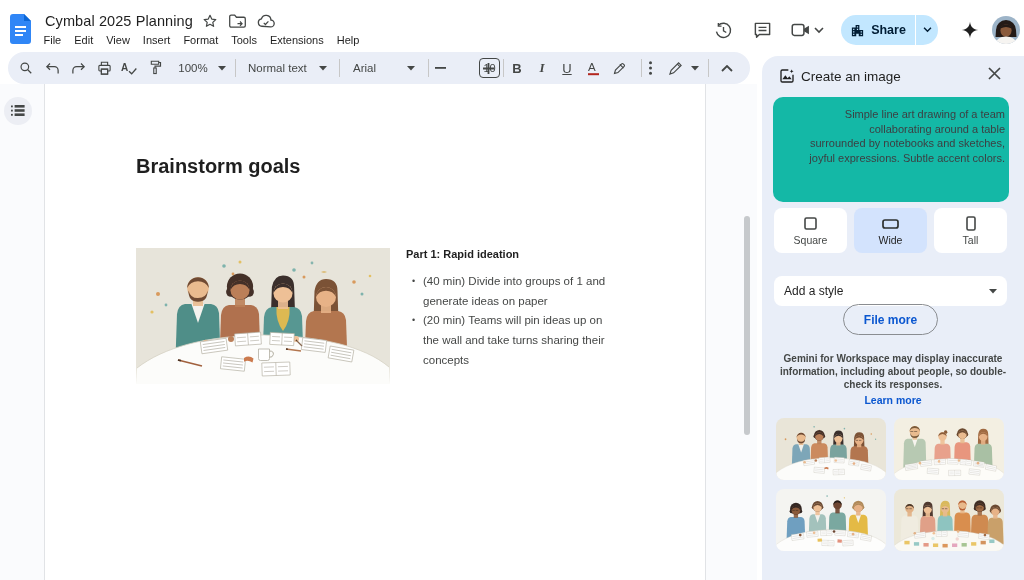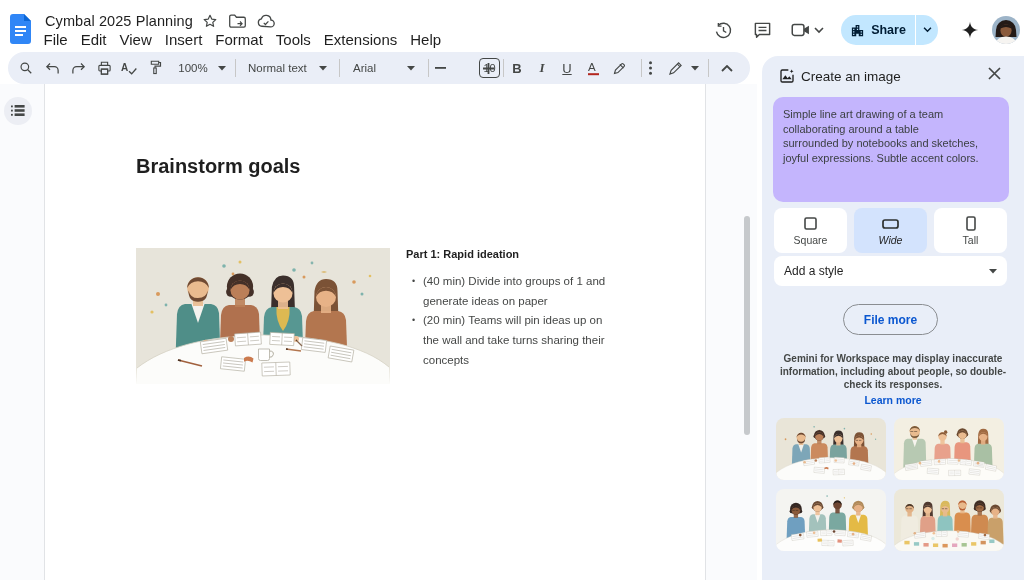--- a/index.html
+++ b/index.html
@@ -3,21 +3,21 @@
 <meta charset="utf-8">
 <style>
 * { margin:0; padding:0; box-sizing:border-box; }
 html,body { width:1024px; height:580px; font-family:"Liberation Sans",sans-serif; background:#fff; overflow:hidden; }
 body { position:relative; }
 
 #header { position:absolute; left:0; top:4px; width:1024px; height:52px; background:#fff; }
 #docicon { position:absolute; left:10px; top:10px; }
 #title { position:absolute; left:45px; top:9px; font-size:14.5px; color:#1f1f1f; letter-spacing:0.1px; }
 #titleicons { position:absolute; left:202px; top:9px; display:flex; gap:11px; align-items:center; }
-#menus { position:absolute; left:37px; top:28px; display:flex; font-size:15px; color:#1f1f1f; }
+#menus { position:absolute; left:37px; top:28px; display:flex; font-size:11px; color:#1f1f1f; }
 #menus span { padding:0 6.5px; line-height:16px; }
 .hicon { position:absolute; top:17px; }
 #share { position:absolute; left:841px; top:11px; width:74px; height:30px; background:#c2e7ff; border-radius:15px 0 0 15px; display:flex; align-items:center; justify-content:center; gap:6px; color:#001d35; font-size:12.5px; font-weight:bold; }
 #share2 { position:absolute; left:916px; top:11px; width:22px; height:30px; background:#c2e7ff; border-radius:0 15px 15px 0; display:flex; align-items:center; justify-content:center; }
 #avatar { position:absolute; left:992px; top:12px; width:28px; height:28px; border-radius:50%; overflow:hidden; }
 
 #toolbar { position:absolute; left:8px; top:52px; width:742px; height:32px; background:#eaeef7; border-radius:16px; }
 .tb { position:absolute; top:0; height:32px; display:flex; align-items:center; justify-content:center; color:#444746; }
 .tsep { position:absolute; top:7px; width:1px; height:18px; background:#c7c7c7; }
 .tbtxt { font-size:11.5px; color:#444746; }
@@ -34,25 +34,25 @@
 #part1 { position:absolute; left:361px; top:164px; font-size:11px; font-weight:bold; color:#1f1f1f; }
 #bullets { position:absolute; left:378px; top:188px; width:192px; font-size:11.5px; color:#454746; line-height:19.7px; }
 #bullets li { margin-bottom:0; }
 #bullets ul { list-style:none; }
 .bu { position:relative; }
 .bu:before { content:"•"; position:absolute; left:-11px; font-size:9px; }
 
 #sidebar { position:absolute; left:762px; top:56px; width:262px; height:524px; background:#e9eef8; border-radius:16px 0 0 0; }
 #sb-head { position:absolute; left:17px; top:12px; display:flex; align-items:center; gap:6px; color:#1f1f1f; font-size:13.5px; }
 #sb-x { position:absolute; left:226px; top:11px; }
-#promptcard { position:absolute; left:11px; top:41px; width:236px; height:105px; background:#c4b5fd; border-radius:10px; padding:10px 10px; font-size:11px; line-height:14.6px; color:#3c4043; }
+#promptcard { position:absolute; left:11px; top:41px; width:236px; height:105px; background:#14b8a6; border-radius:10px; padding:10px 4px; font-size:11px; line-height:14.6px; color:#3c4043;text-align:right; }
 .ratio { position:absolute; top:152px; width:73px; height:45px; background:#fff; border-radius:8px; text-align:center; font-size:10.5px; color:#444746; }
 .ratio .ic { margin-top:8px; height:15px; display:flex; align-items:center; justify-content:center; }
 .ratio .lb { margin-top:3px; }
-#style { position:absolute; left:12px; top:200px; width:233px; height:30px; background:#fff; border-radius:8px; display:flex; align-items:center; padding:0 10px; font-size:12px; color:#1f1f1f; }
+#style { position:absolute; left:12px; top:220px; width:233px; height:30px; background:#fff; border-radius:8px; display:flex; align-items:center; padding:0 10px; font-size:12px; color:#1f1f1f; }
 #viewmore { position:absolute; left:81px; top:248px; width:95px; height:31px; border:1px solid #8a8d91; border-radius:16px; display:flex; align-items:center; justify-content:center; color:#0b57d0; font-size:12px; font-weight:bold; background:transparent; }
 #disclaimer { position:absolute; left:10px; top:296px; width:242px; text-align:center; font-size:10px; line-height:13px; color:#444746; font-weight:bold; }
 #learnmore { position:absolute; left:0; top:338px; width:262px; text-align:center; font-size:10.5px; color:#0b57d0; font-weight:bold; }
 .thumb { position:absolute; width:110px; height:62px; border-radius:8px; overflow:hidden; }
 </style>
 </head>
 <body>
 <div id="header">
   <svg id="docicon" width="21" height="30" viewBox="0 0 21 30">
     <path d="M2 0 h12 l7 7 v20 a3 3 0 0 1 -3 3 H3 a3 3 0 0 1 -3 -3 V3 a3 3 0 0 1 3-3z" fill="#3086f6" transform="translate(0,0)"></path>
@@ -385,21 +385,21 @@
         </svg>
       </div>
     <div class="lb">Square</div>
   </div>
   <div class="ratio" style="left:92px; background:#d3e3fd;">
     <div class="ic">
         <svg width="17" height="10" viewBox="0 0 17 10">
           <rect x="1" y="1" width="15" height="8" rx="2" fill="none" stroke="#2d312f" stroke-width="1.7"></rect>
         </svg>
       </div>
-    <div class="lb" style="color:#1f1f1f;font-style:italic;">Wide</div>
+    <div class="lb" style="color:#1f1f1f;">Wide</div>
   </div>
   <div class="ratio" style="left:172px;">
     <div class="ic">
         <svg width="10" height="15" viewBox="0 0 10 15">
           <rect x="1" y="1" width="8" height="13" rx="1.5" fill="none" stroke="#444746" stroke-width="1.6"></rect>
         </svg>
       </div>
     <div class="lb">Tall</div>
   </div>
   <div id="style">

